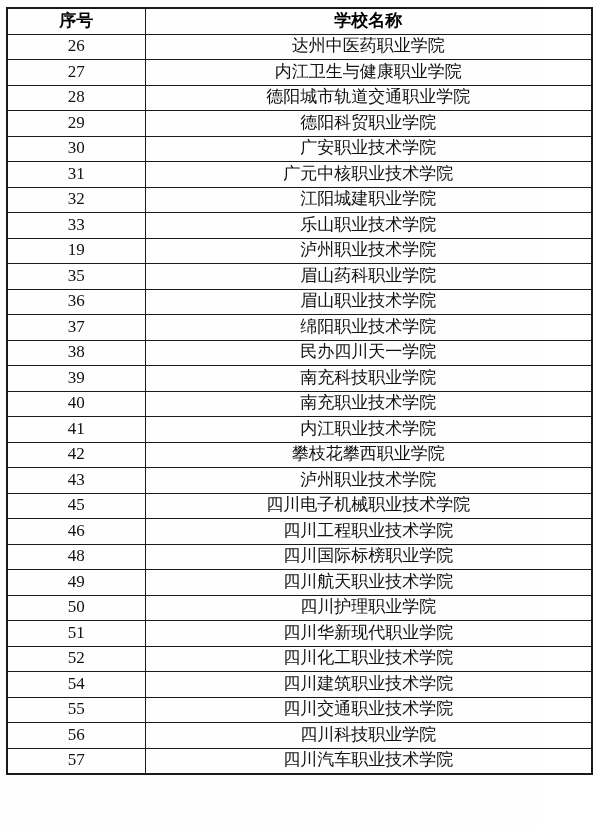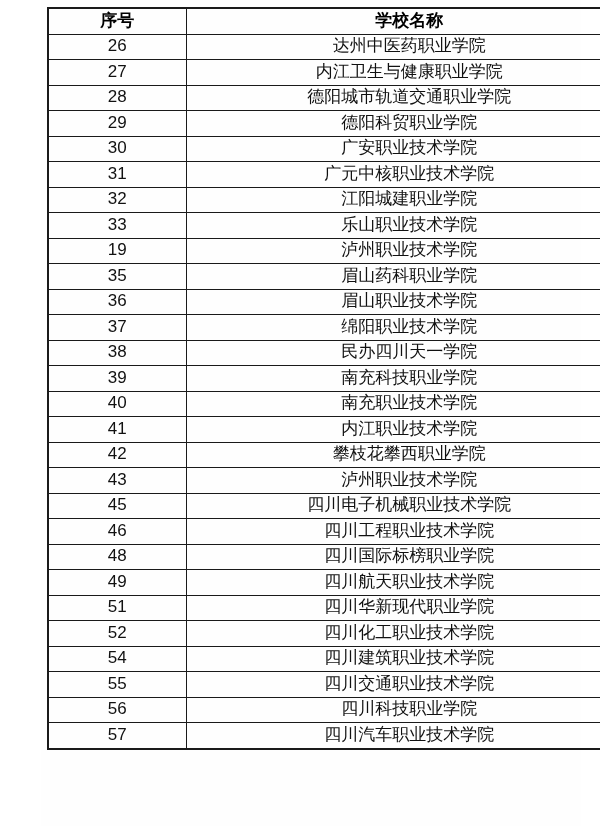--- a/index.html
+++ b/index.html
@@ -9,21 +9,20 @@
     width: 600px;
     height: 826px;
     overflow: hidden;
     font-family: "Liberation Serif", "DejaVu Serif", serif;
   }
   .page {
     position: relative;
     width: 540px;
     height: 826px;
     background: #fefefe;
-    margin-left: 41px;
   }
   table.school-table {
     position: absolute;
     left: 6px;
     top: 7px;
     width: 587px;
     border-collapse: collapse;
     table-layout: fixed;
     border: 2px solid #1a1a1a;
   }
@@ -40,21 +39,21 @@
     white-space: nowrap;
     overflow: hidden;
   }
   table.school-table th {
     font-weight: bold;
     color: #000000;
   }
   col.col-no   { width: 23.6%; }
   col.col-name { width: 76.4%; }
   td.no-cell {
-    font-family: Liberation Sans, sans-serif;
+    font-family: Liberation Serif, serif;
     font-size: 17px;
   }
 </style>
 </head>
 <body>
 
 <div class="page">
   <table class="school-table">
     <colgroup>
       <col class="col-no">
@@ -150,20 +149,24 @@
       </tr>
         <tr>
         <td class="no-cell">48</td>
         <td class="name-cell">四川国际标榜职业学院</td>
       </tr>
         <tr>
         <td class="no-cell">49</td>
         <td class="name-cell">四川航天职业技术学院</td>
       </tr>
         <tr>
+        <td class="no-cell">50</td>
+        <td class="name-cell">四川护理职业学院</td>
+      </tr>
+        <tr>
         <td class="no-cell">51</td>
         <td class="name-cell">四川华新现代职业学院</td>
       </tr>
         <tr>
         <td class="no-cell">52</td>
         <td class="name-cell">四川化工职业技术学院</td>
       </tr>
         <tr>
         <td class="no-cell">54</td>
         <td class="name-cell">四川建筑职业技术学院</td>

